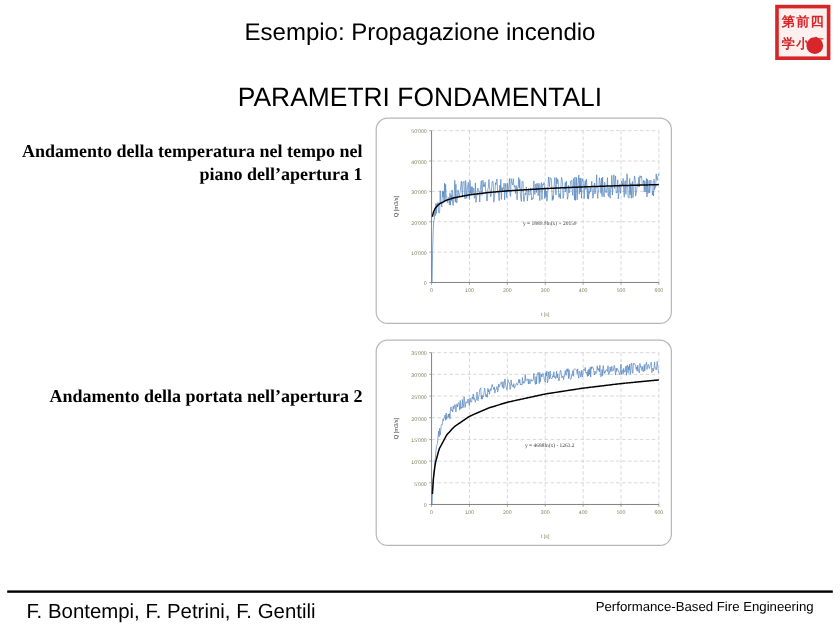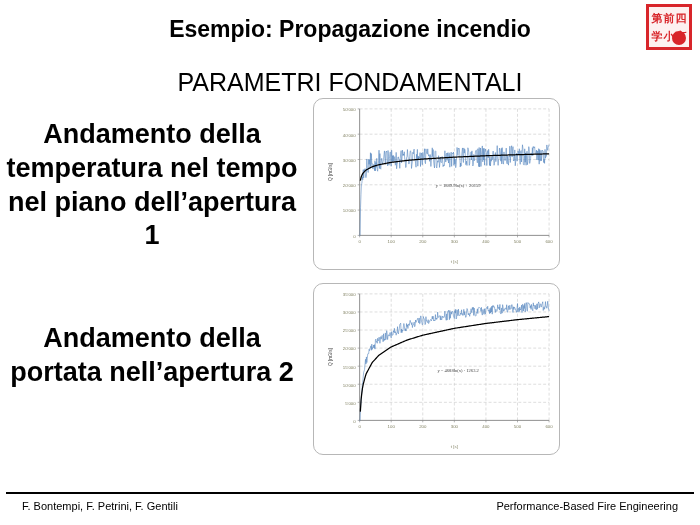--- a/index.html
+++ b/index.html
@@ -8,21 +8,21 @@
     background:#ffffff;
     font-family:"Liberation Sans", sans-serif;
     position:relative;
     overflow:hidden;
   }
 
   
   .slide-title{
     position:absolute; left:0; top:16px; width:700px;
     text-align:center;
-    font-size:23px; font-weight:bold; color:#000;
+    font-size:20px; font-weight:normal; color:#000;
     letter-spacing:0px;
   }
   .seal{
     position:absolute; right:8px; top:4px;
     width:46px;height:46px;
     border:3px solid #d8252a;
     box-sizing:border-box;
     background:#fdf0ef;
     overflow:hidden;
   }
@@ -39,30 +39,30 @@
   }
   .seal .blob{
     position:absolute; right:3px; bottom:2px;
     width:14px;height:14px;border-radius:50%;
     background:#d8252a;
   }
 
   .subtitle{
     position:absolute; left:0; top:68px; width:700px;
     text-align:center;
-    font-size:25px; color:#000;
+    font-size:22px; color:#000;
   }
 
   
   .caption{
     position:absolute;
-    text-align:center;
-    font-size:27px; font-weight:bold; color:#000;
+    text-align:right;
+    font-size:15px; font-weight:bold; color:#000;
     line-height:1.25;
-    width:300px; left:2px;
+    width:300px; left:2px;font-family:Liberation Serif, serif;
   }
   #caption-1{ top:118px; }
   #caption-2{ top:322px; }
 
   
   .chart-frame{
     position:absolute;
     border:1px solid #b7b7b7;
     border-radius:10px;
     background:#ffffff;
@@ -74,21 +74,21 @@
   .plot-wrap{ position:absolute; inset:0; }
   .plot-svg{ display:block; width:100%; height:100%; }
 
   
   .footer-rule{
     position:absolute; left:6px; top:492px; width:688px;
     height:0; border-top:2px solid #000;
   }
   .footer-left{
     position:absolute; left:22px; top:500px;
-    font-size:11px; color:#000;
+    font-size:17px; color:#000;
   }
   .footer-right{
     position:absolute; right:22px; top:500px;
     font-size:11px; color:#000;text-align:right;
   }
 </style>
 </head>
 <body>
 
 <div class="slide-title">Esempio: Propagazione incendio</div>

